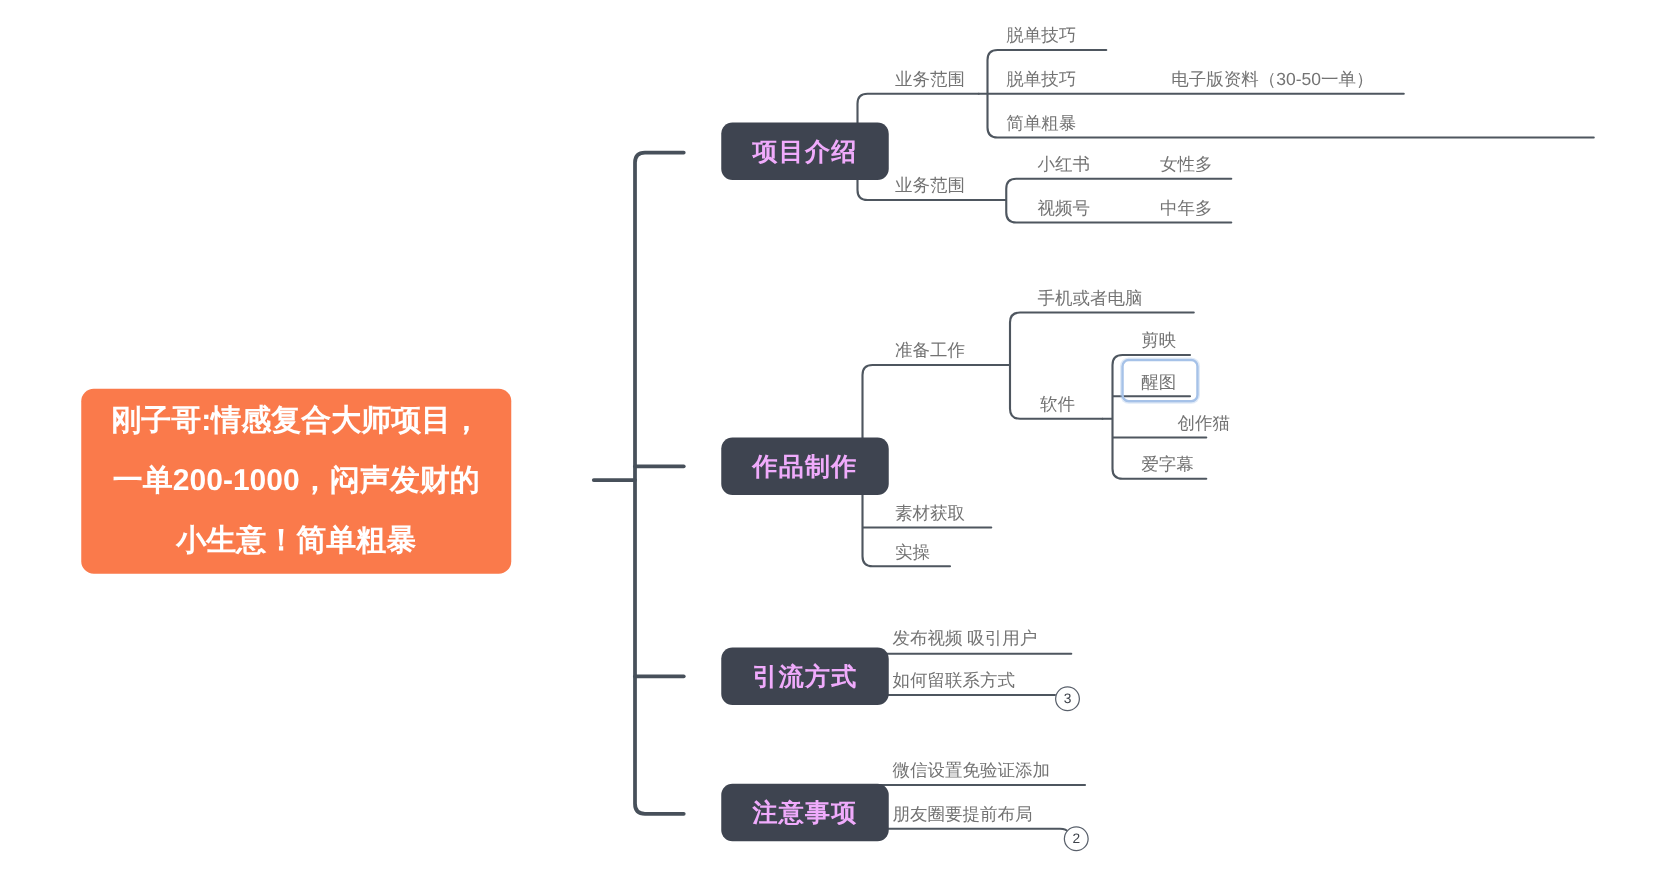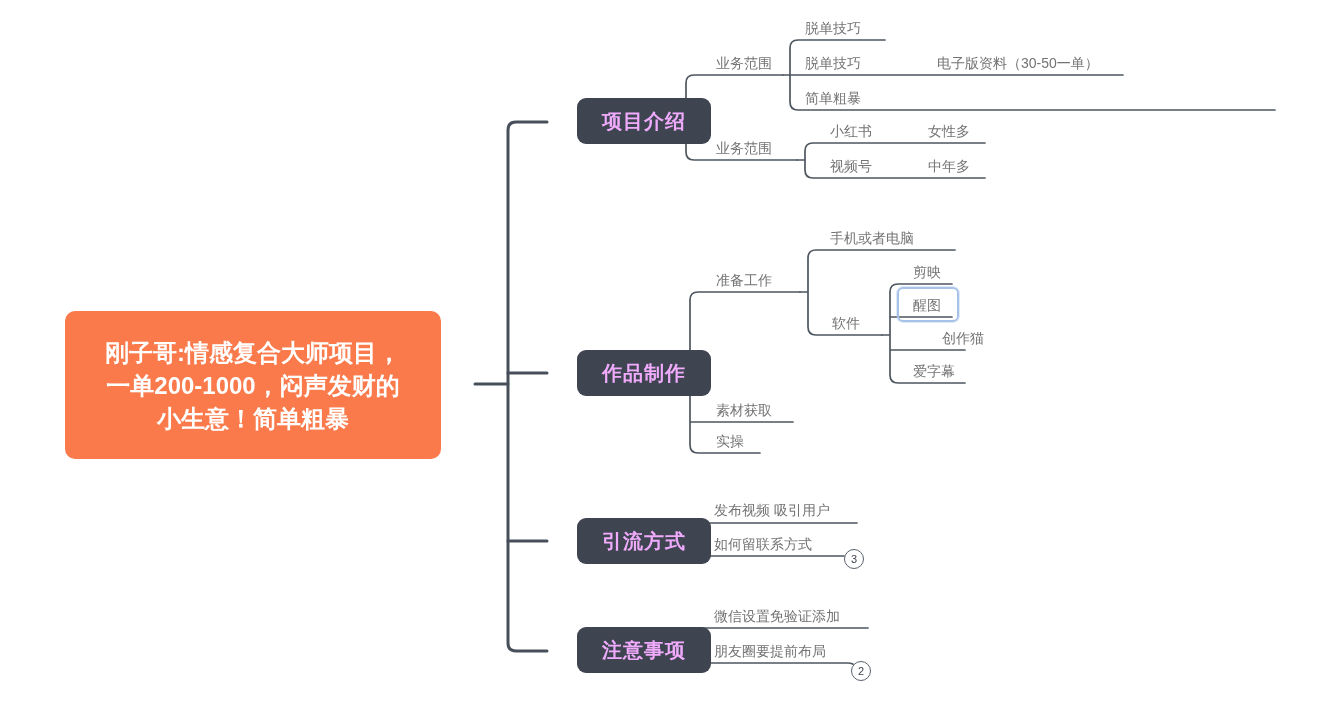--- a/index.html
+++ b/index.html
@@ -2,23 +2,23 @@
 <html><head>
 <meta charset="utf-8">
 <style>
   html,body{margin:0;padding:0;background:#ffffff;}
   .canvas{
     position:relative;width:1324px;height:714px;background:#ffffff;overflow:hidden;
     font-family:"Liberation Sans","DejaVu Sans",sans-serif;
   }
   .connectors{position:absolute;left:0;top:0;z-index:0;}
   .root-topic{
-    position:absolute;left:65px;top:311px;width:376px;height:148px;z-index:2;
+    position:absolute;left:65px;top:311px;width:344px;height:148px;z-index:2;
     background:#FA7A4B;border-radius:10px;color:#ffffff;font-weight:bold;
-    font-size:24px;line-height:33px;text-align:center;white-space:pre-line;
+    font-size:24px;line-height:48px;text-align:center;white-space:pre-line;
     display:flex;align-items:center;justify-content:center;cursor:default;
   }
   .main-topic{
     position:absolute;left:577px;width:134px;height:46px;z-index:2;
     background:#3E4450;border-radius:9px;color:#f0abfc;font-weight:bold;
     font-size:20px;letter-spacing:1px;display:flex;align-items:center;justify-content:center;
   }
   .label{
     position:absolute;z-index:2;font-size:14px;line-height:16px;color:#737373;white-space:nowrap;
   }

